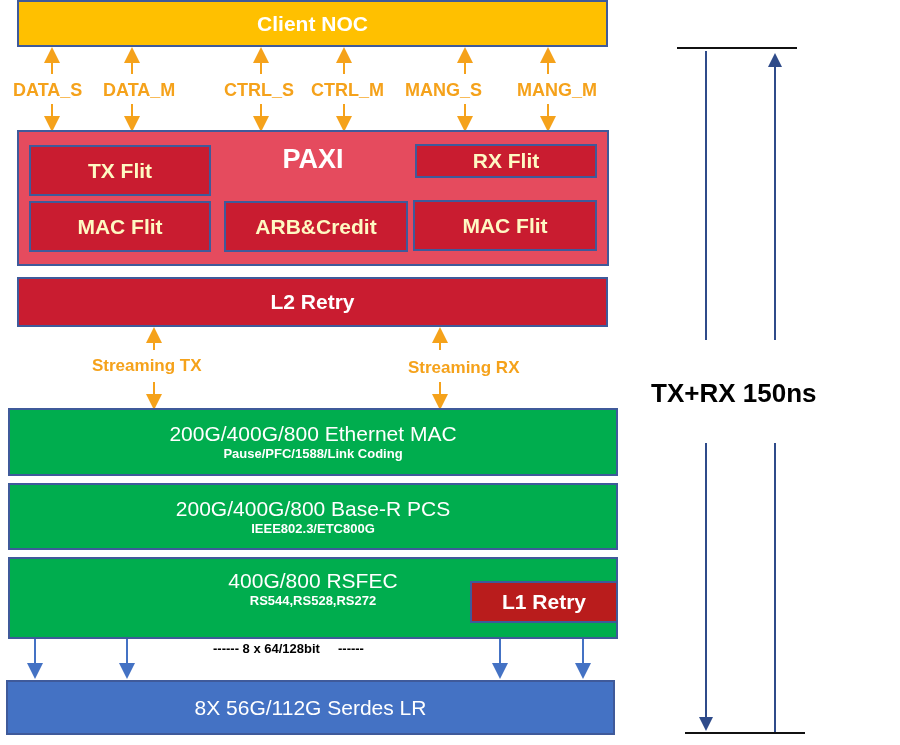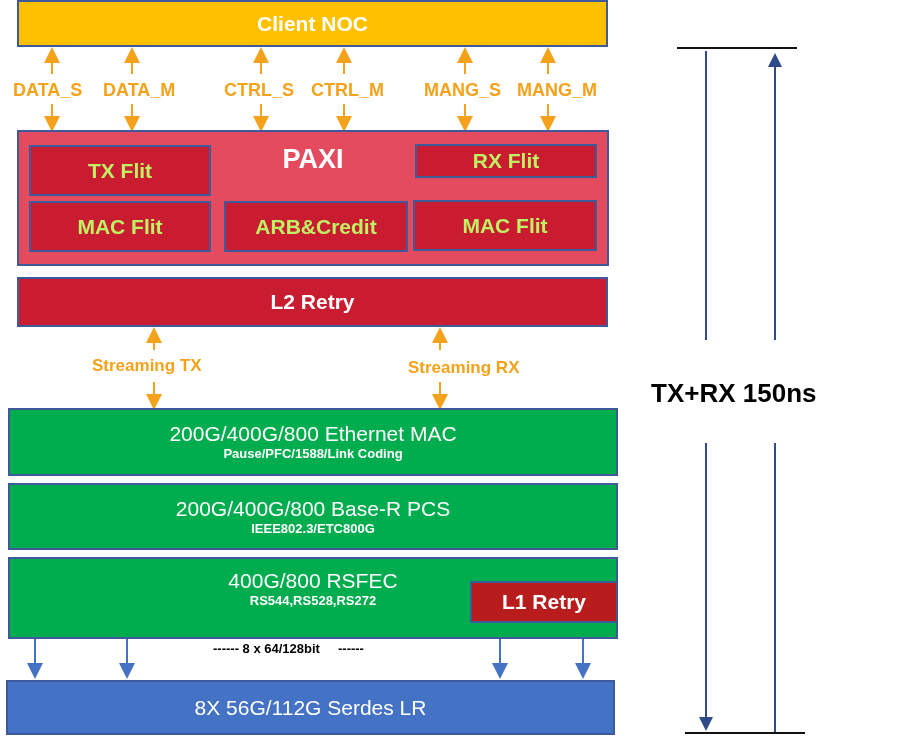--- a/index.html
+++ b/index.html
@@ -4,21 +4,21 @@
 <style>
   html, body { margin:0; padding:0; background:#ffffff; }
   body { width:900px; height:745px; position:relative; overflow:hidden;
          font-family:"Liberation Sans", "DejaVu Sans", sans-serif; }
   .blk { position:absolute; box-sizing:border-box; border:2px solid #3f5a9a;
          color:#ffffff; display:flex; flex-direction:column; align-items:center; justify-content:center;
          text-align:center; }
   .noc { left:17px; top:0; width:591px; height:47px; background:#ffc000; font-weight:bold; font-size:21px; }
   .paxi { left:17px; top:130px; width:592px; height:136px; background:#e54b5e; display:block; }
   .paxi-title { position:absolute; left:0; right:0; top:12px; text-align:center; font-size:27px; font-weight:bold; }
-  .sub { position:absolute; box-sizing:border-box; border:2px solid #3f5a9a; background:#c91c30; color:#bef264;
+  .sub { position:absolute; box-sizing:border-box; border:2px solid #3f5a9a; background:#c91c30; color:#fef9c3;
          font-weight:bold; font-size:21px; display:flex; align-items:center; justify-content:center; }
   .l2 { left:17px; top:277px; width:591px; height:50px; background:#c91c30; font-weight:bold; font-size:21px; }
   .green { background:#00ad4e; left:8px; width:610px; }
   .g-title { font-size:21px; font-weight:normal; line-height:24px; }
   .g-sub { font-size:13px; font-weight:bold; line-height:16px; }
   .mac { top:408px; height:68px; }
   .pcs { top:483px; height:67px; }
   .fec { top:557px; height:82px; justify-content:flex-start; padding-top:10px; }
   .l1 { left:470px; top:581px; width:148px; height:42px; background:#b91c1c; font-weight:bold; font-size:21px;
         border:2px solid #3f5a9a; }
@@ -83,21 +83,21 @@
 </svg>
 
 <div class="blk noc">
   <span>Client NOC</span>
 </div>
 
 <span class="lbl" style="left:13px;top:80px;">DATA_S</span>
 <span class="lbl" style="left:103px;top:80px;text-align:center;">DATA_M</span>
 <span class="lbl" style="left:224px;top:80px;">CTRL_S</span>
 <span class="lbl" style="left:311px;top:80px;">CTRL_M</span>
-<span class="lbl" style="left:424px;top:80px;text-align:center;">MANG_S</span>
+<span class="lbl" style="left:405px;top:80px;text-align:center;">MANG_S</span>
 <span class="lbl" style="left:517px;top:80px;">MANG_M</span>
 
 <div class="blk paxi">
   <div class="paxi-title">PAXI</div>
   <div class="sub" style="left:10px;top:13px;width:182px;height:51px;">
     <span>TX Flit</span>
   </div>
   <div class="sub" style="left:396px;top:12px;width:182px;height:34px;">
     <span>RX Flit</span>
   </div>

